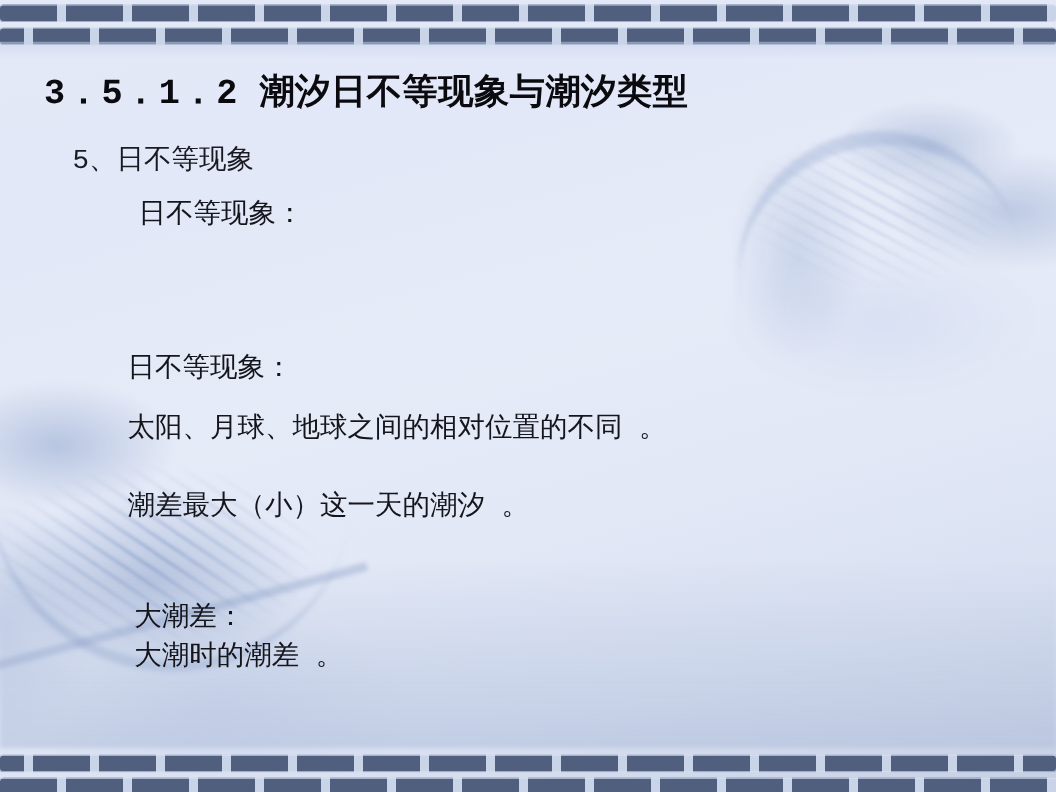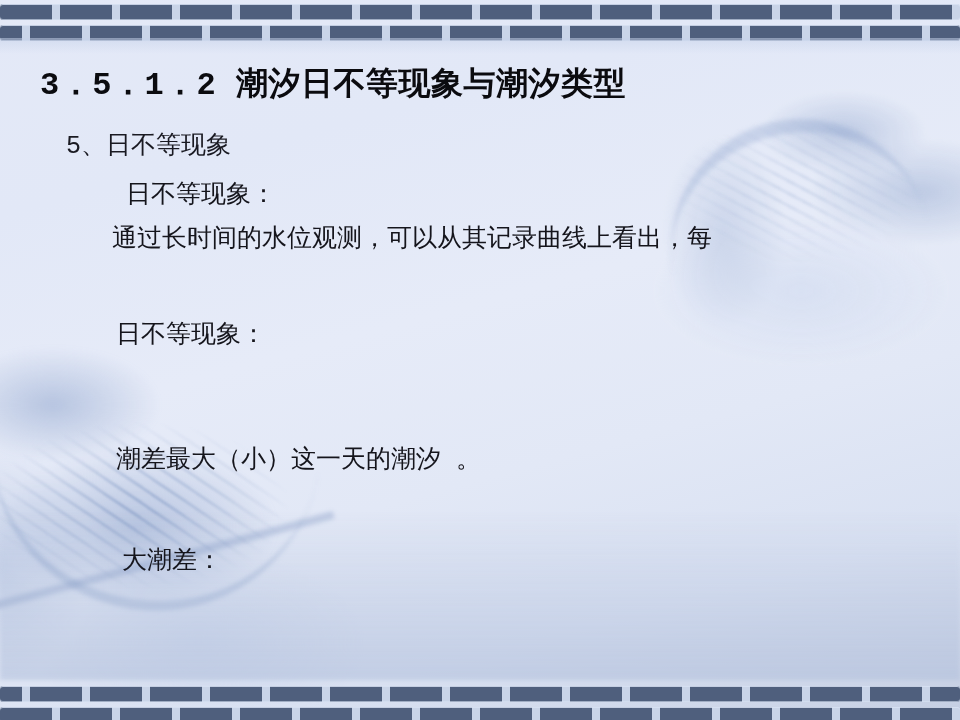--- a/index.html
+++ b/index.html
@@ -256,30 +256,33 @@
 
     <div class="slide-title">3．5．1．2 潮汐日不等现象与潮汐类型</div>
 
     <div class="bullet-1">5、日不等现象</div>
 
     <div class="block b-def">
       <div>日不等现象：</div>
     </div>
 
     <div class="block b-para">
-      <div class="line">通过长时间的水位观测，可以从其记录曲线上看出，每</div>
     </div>
 
     <div class="block b-cause">
       <div>日不等现象：</div>
     </div>
 
+    <div class="block b-reason">
+      <div>太阳、月球、地球之间的相对位置的不同 。</div>
+    </div>
 
     <div class="block b-spring">
       <div>潮差最大（小）这一天的潮汐 。</div>
     </div>
 
     <div class="block b-range">
       <div>大潮差：</div>
+      <div>大潮时的潮差 。</div>
     </div>
 
   </div>
 </div>
 
 </body></html>

